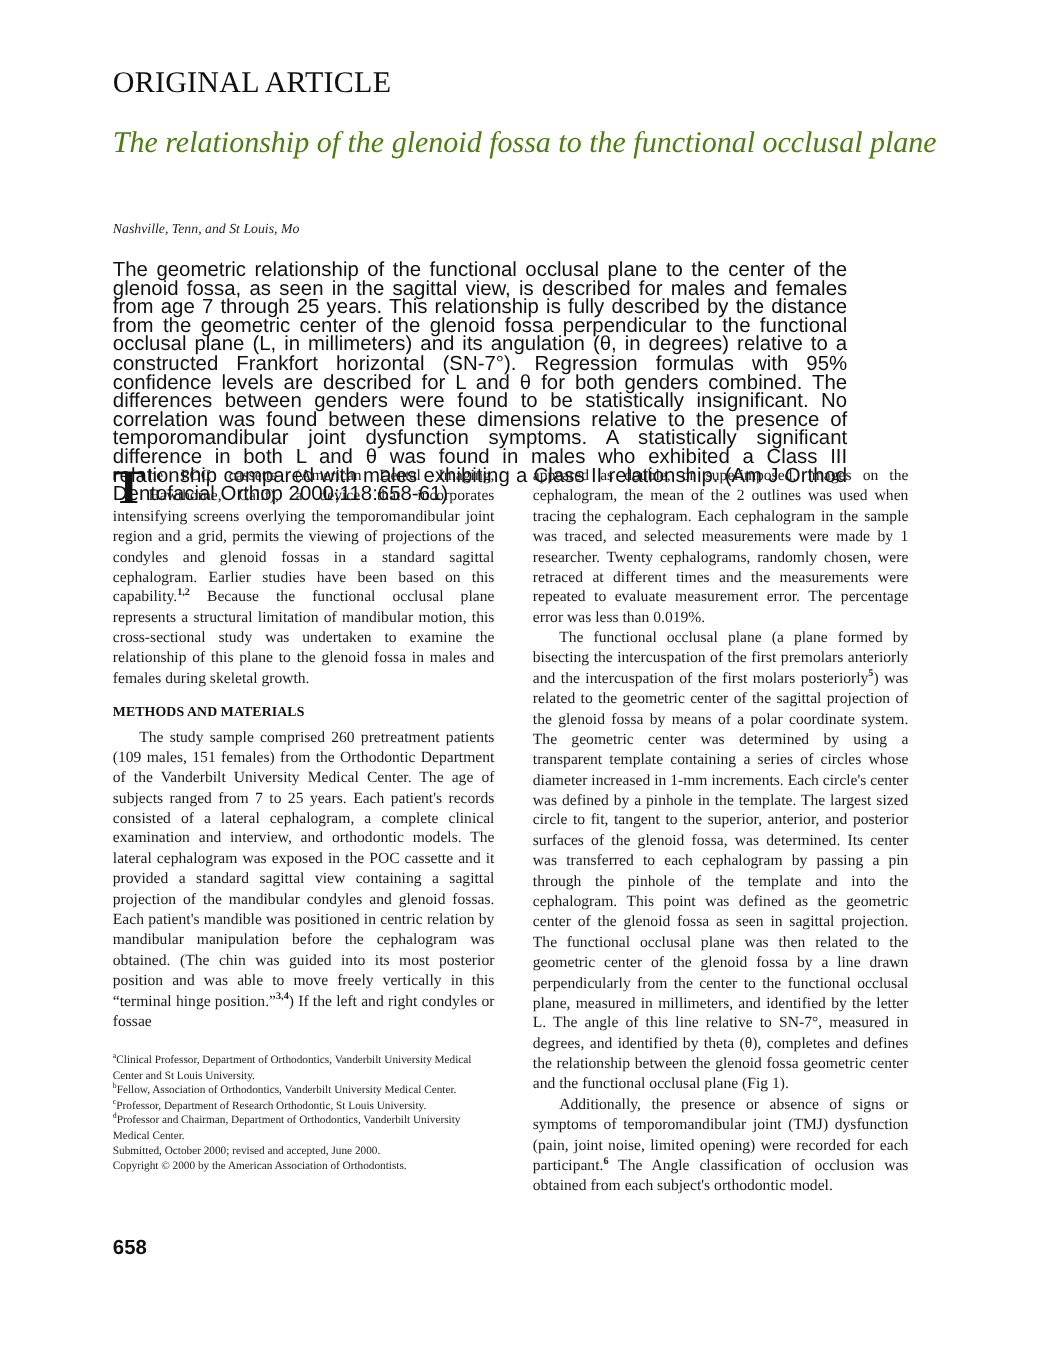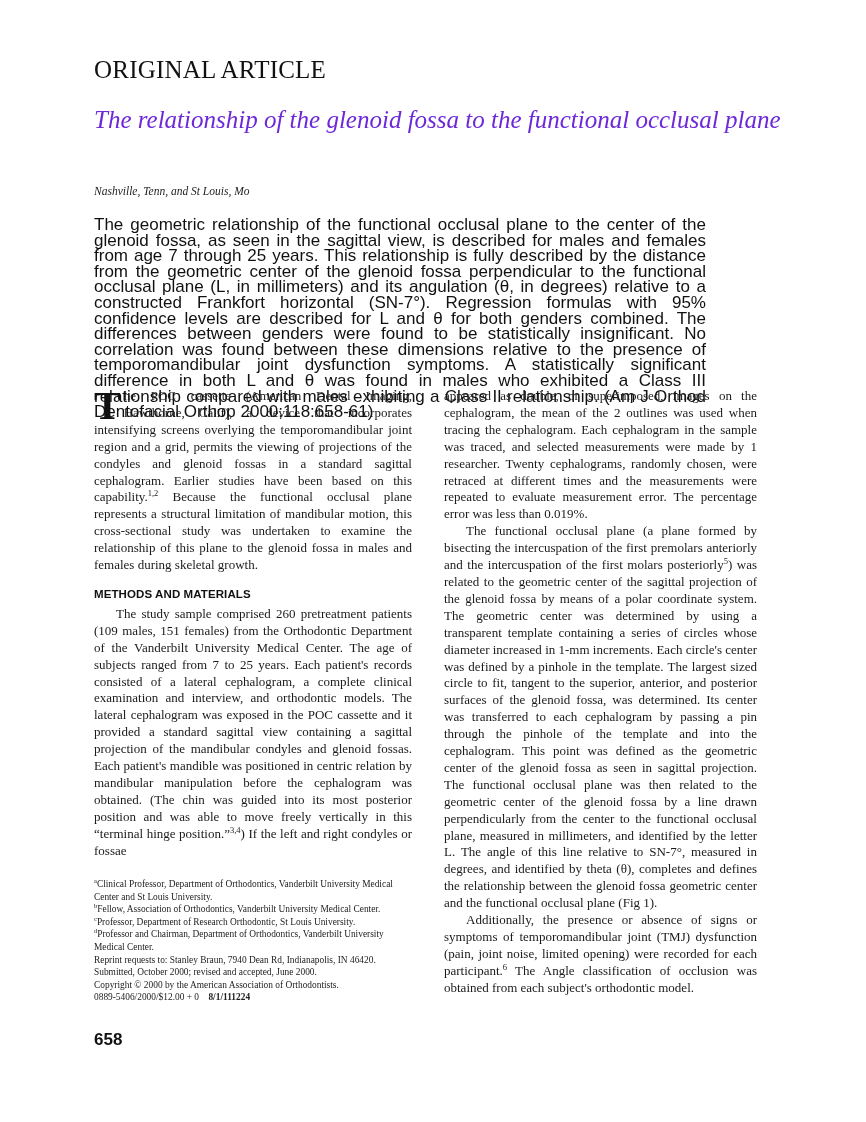--- a/index.html
+++ b/index.html
@@ -7,21 +7,21 @@
     .page { position: absolute; left: 12px; top: 0; width: 866px; height: 814px; }
 
     .section-label {
       position: absolute; left: 82px; top: 56px;
       font-family: "Liberation Serif", serif; font-size: 25px; letter-spacing: 0.2px;
       color: #111; margin: 0; font-weight: normal;
     }
     .title {
       position: absolute; left: 82px; top: 106px;
       font-family: "Liberation Serif", serif; font-style: italic; font-size: 25px;
-      color: #6d28d9; margin: 0; font-weight: normal; white-space: nowrap;
+      color: #4d7c0f; margin: 0; font-weight: normal; white-space: nowrap;
     }
     .authors {
       position: absolute; left: 82px; top: 167px;
       font-family: "Liberation Sans", sans-serif; font-weight: bold; font-size: 11.5px;
       color: #111; white-space: nowrap;
     }
     .authors sup { font-size: 7.5px; vertical-align: super; line-height: 0; }
     .location {
       position: absolute; left: 82px; top: 185px;
       font-family: "Liberation Serif", serif; font-style: italic; font-size: 11.5px; color: #222;
@@ -34,28 +34,28 @@
 
     .col {
       position: absolute; top: 388px;
       font-family: "Liberation Serif", serif; font-size: 13px; line-height: 16.9px;
       color: #1a1a1a; text-align: justify; hyphens: manual;
     }
     .col-left { left: 82px; width: 318px; }
     .col-right { left: 432px; width: 313px; }
     .col p { margin: 0; }
     .col p.indent { text-indent: 22px; }
-    .col sup { font-size: 8.5px; vertical-align: super; line-height: 0; }
+    .col sup { font-size: 8.5px; vertical-align: super; line-height: 0; font-weight: bold; }
 
     .dropcap {
       float: left; font-family: "Liberation Serif", serif; font-weight: bold;
       font-size: 40px; line-height: 30px; margin: 3px 3px 0 0; padding: 0; color: #111;
     }
     .section-heading {
-      font-family: Liberation Sans, sans-serif; font-weight: bold; font-size: 11.5px;
+      font-family: Liberation Serif, serif; font-weight: bold; font-size: 11.5px;
       margin: 12px 0 3px 0; color: #111; letter-spacing: 0.1px;
     }
 
     .footnotes {
       position: absolute; left: 82px; top: 878px; width: 318px;
       font-family: "Liberation Serif", serif; font-size: 9.4px; line-height: 12.6px; color: #222;
     }
     .footnotes div { margin: 0; }
     .footnotes sup { font-size: 6.5px; vertical-align: super; line-height: 0; }
     .footnotes .bold { font-weight: bold; }
@@ -91,21 +91,19 @@
     <p><span id="right-head">appeared as double, or superimposed, images on the cephalogram, the mean of the 2 outlines was used when tracing the cephalogram. Each cephalogram in the sam­ple was traced, and selected measurements were made by 1 researcher. Twenty cephalograms, randomly cho­sen, were retraced at different times and the measure­ments were repeated to evaluate measurement error. The percentage error was less than 0.019%.</span></p>
     <p class="indent"><span>The functional occlusal plane (a plane formed by bisecting the intercuspation of the first premolars ante­riorly and the intercuspation of the first molars posteri­orly</span><sup>5</sup><span>) was related to the geometric center of the sagit­tal projection of the glenoid fossa by means of a polar coordinate system. The geometric center was deter­mined by using a transparent template containing a series of circles whose diameter increased in 1-mm increments. Each circle's center was defined by a pin­hole in the template. The largest sized circle to fit, tan­gent to the superior, anterior, and posterior surfaces of the glenoid fossa, was determined. Its center was trans­ferred to each cephalogram by passing a pin through the pinhole of the template and into the cephalogram. This point was defined as the geometric center of the glenoid fossa as seen in sagittal projection. The func­tional occlusal plane was then related to the geometric center of the glenoid fossa by a line drawn perpendicu­larly from the center to the functional occlusal plane, measured in millimeters, and identified by the letter L. The angle of this line relative to SN-7°, measured in degrees, and identified by theta (θ), completes and defines the relationship between the glenoid fossa geo­metric center and the functional occlusal plane (Fig 1).</span></p>
     <p class="indent"><span>Additionally, the presence or absence of signs or symptoms of temporomandibular joint (TMJ) dysfunc­tion (pain, joint noise, limited opening) were recorded for each participant.</span><sup>6</sup><span> The Angle classification of occlusion was obtained from each subject's orthodontic model.</span></p>
   </div>
 
   <div class="footnotes">
     <div><sup>a</sup><span>Clinical Professor, Department of Orthodontics, Vanderbilt University Medical Center and St Louis University.</span></div>
     <div><sup>b</sup><span>Fellow, Association of Orthodontics, Vanderbilt University Medical Center.</span></div>
     <div><sup>c</sup><span>Professor, Department of Research Orthodontic, St Louis University.</span></div>
     <div><sup>d</sup><span>Professor and Chairman, Department of Orthodontics, Vanderbilt University Medical Center.</span></div>
-    <div>Reprint requests to: Stanley Braun, 7940 Dean Rd, Indianapolis, IN 46420.</div>
     <div>Submitted, October 2000; revised and accepted, June 2000.</div>
     <div>Copyright © 2000 by the American Association of Orthodontists.</div>
-    <div><span>0889-5406/2000/$12.00 + 0</span>&nbsp;&nbsp;&nbsp;&nbsp;<span class="bold">8/1/111224</span></div>
   </div>
 
   <div class="page-number">658</div>
 
 </div>
 
 </body></html>

